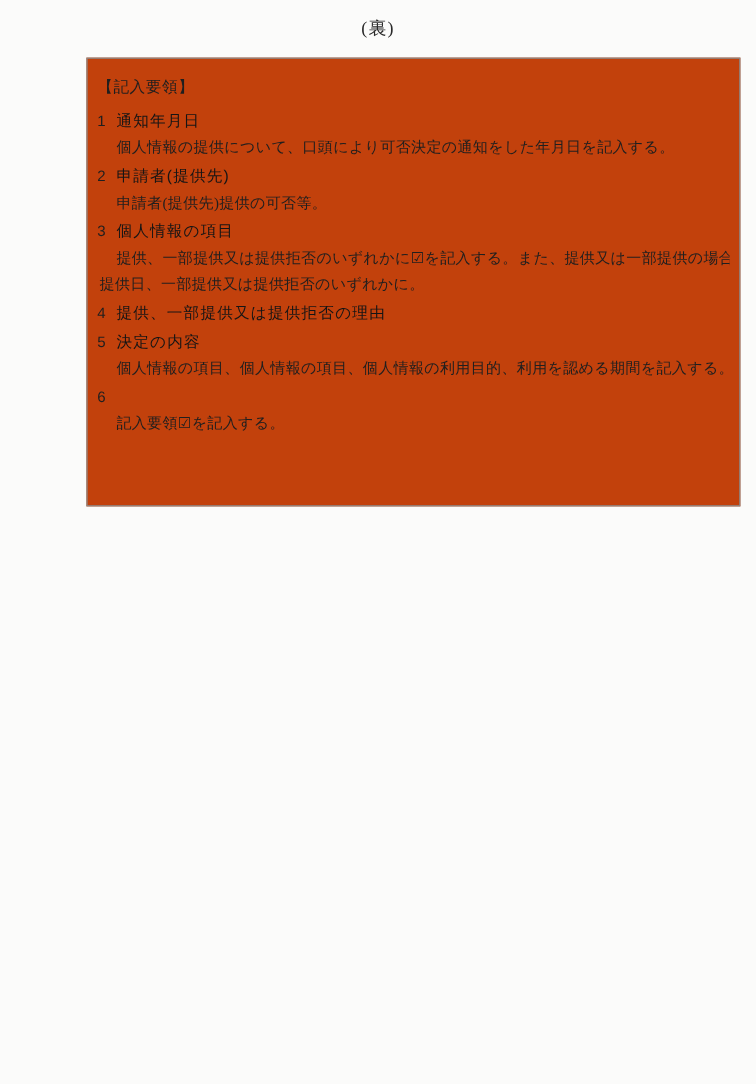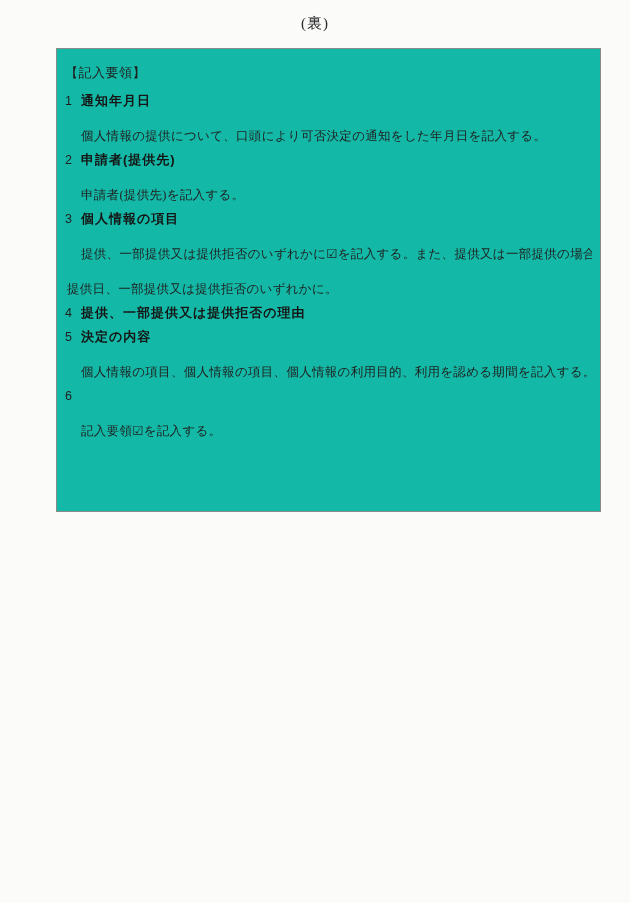--- a/index.html
+++ b/index.html
@@ -16,24 +16,24 @@
     top: 14px; left: 0;
     width: 100%;
     text-align: center;
     font-family: "Liberation Serif", serif;
     font-size: 15px;
     letter-spacing: 1px;
     color: #2a2a2a;
   }
   .instructions-box {
     position: absolute;
-    left: 56px; top: 48px;
-    width: 545px; height: 464px;
+    left: 72px; top: 48px;
+    width: 545px; height: 374px;
     border: 1px solid #8a8a8a;
-    background: #14b8a6;
+    background: #c2410c;
   }
   .box-inner {
     padding: 13px 8px 0 8px;
   }
   .line {
     line-height: 22px;
     white-space: nowrap;
     overflow: hidden;
   }
   .box-title {
@@ -46,32 +46,31 @@
   .item-head { display: flex; }
   .item-num {
     flex: none;
     width: 16px;
     font-family: "Liberation Sans", sans-serif;
     font-size: 12.5px;
     line-height: 22px;
   }
   .item-heading {
     font-family: "Liberation Sans", sans-serif;
-    font-weight: bold;
+    font-weight: normal;
     font-size: 13px;
     letter-spacing: 1px;
     line-height: 22px;
     color: #151515;
   }
   .body-line {
     margin-left: 16px;
     font-family: "Liberation Serif", serif;
     font-size: 12.5px;
     letter-spacing: 0.3px;
-    margin-top: 13px;
   }
   .body-line.hang {
     margin-left: 2px;
   }
 </style>
 </head>
 <body>
 
 <div class="side-label">(裏)</div>
 
@@ -86,21 +85,21 @@
         <span class="line item-heading">通知年月日</span>
       </div>
       <div class="line body-line">個人情報の提供について、口頭により可否決定の通知をした年月日を記入する。</div>
     </div>
 
     <div class="item">
       <div class="item-head">
         <span class="item-num">2</span>
         <span class="line item-heading">申請者(提供先)</span>
       </div>
-      <div class="line body-line">申請者(提供先)を記入する。</div>
+      <div class="line body-line">申請者(提供先)提供の可否等。</div>
     </div>
 
     <div class="item">
       <div class="item-head">
         <span class="item-num">3</span>
         <span class="line item-heading">個人情報の項目</span>
       </div>
       <div class="line body-line">提供、一部提供又は提供拒否のいずれかに☑を記入する。また、提供又は一部提供の場合は、</div>
       <div class="line body-line hang">提供日、一部提供又は提供拒否のいずれかに。</div>
     </div>

